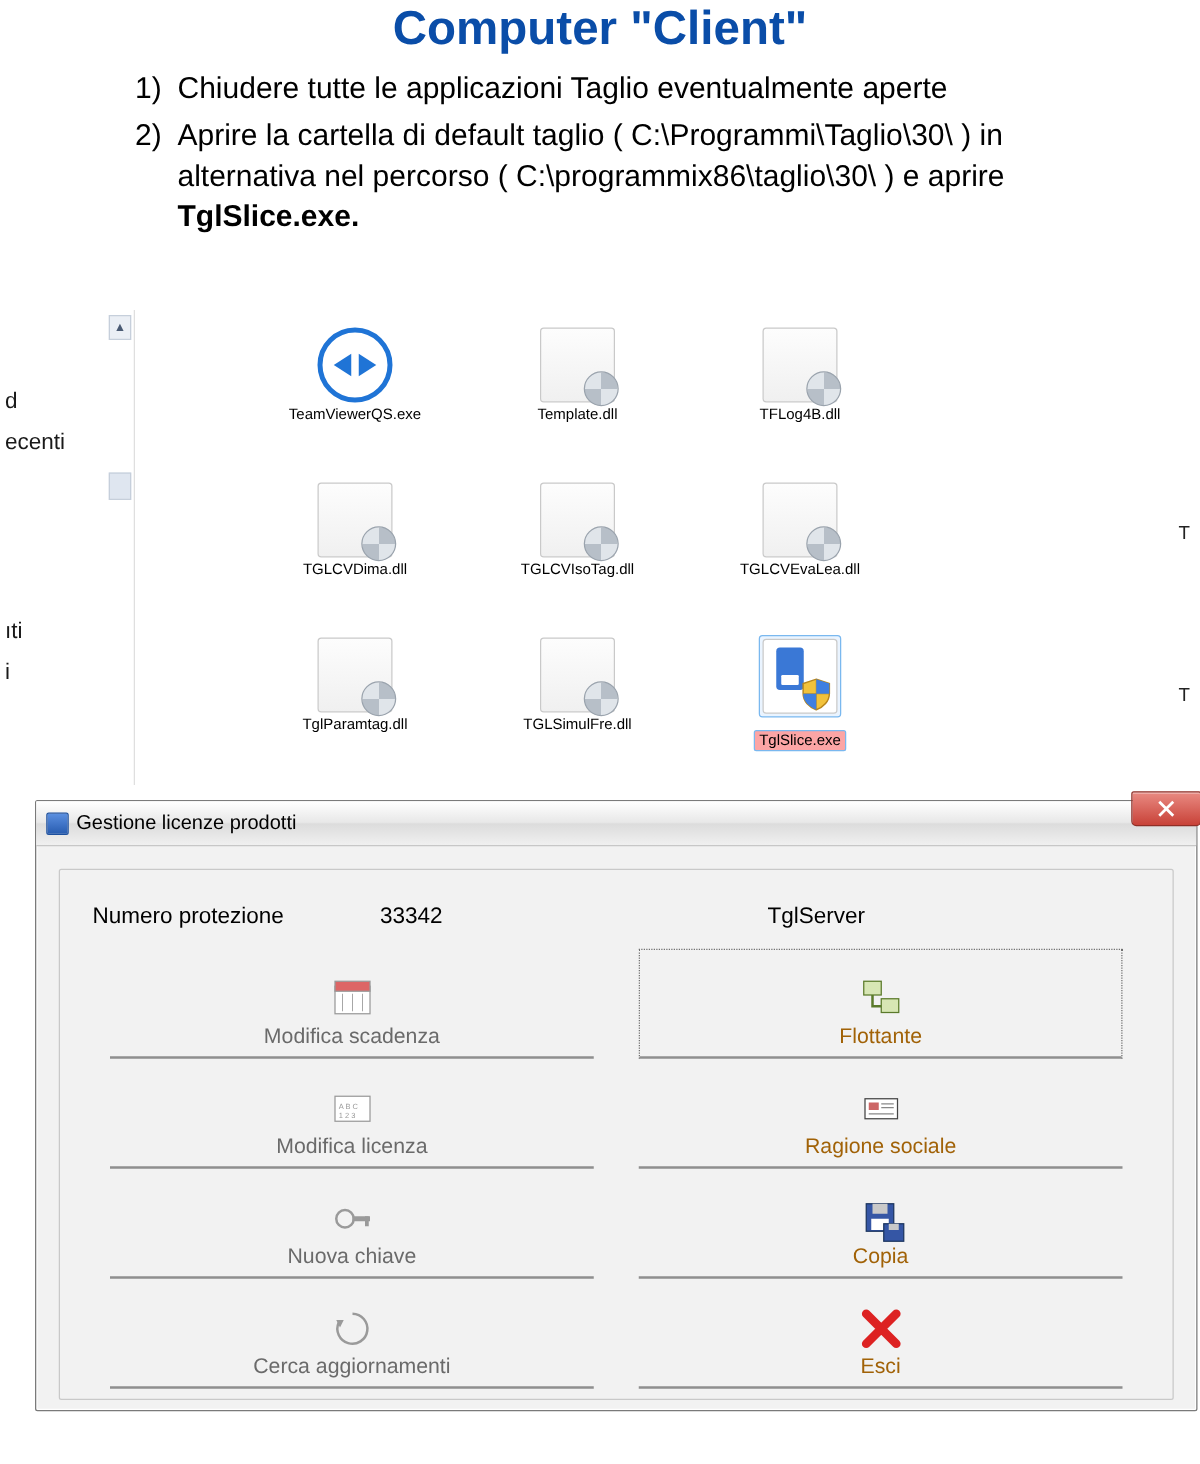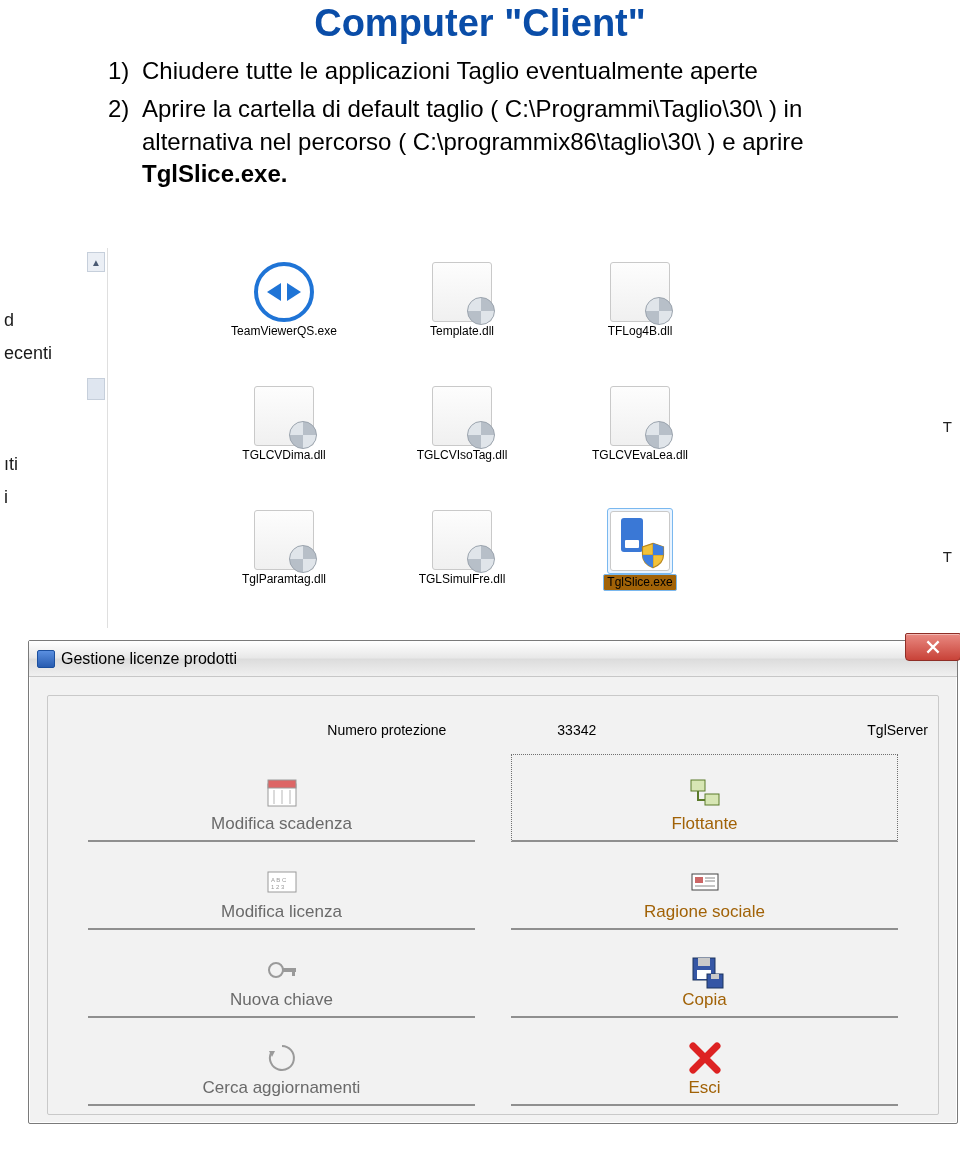--- a/index.html
+++ b/index.html
@@ -111,24 +111,25 @@
   .file-item {
     width: 116px;
     display: flex;
     flex-direction: column;
     align-items: center;
     font-size: 12px;
     line-height: 1.15;
     text-align: center;
   }
   .file-item.selected .file-label-wrap {
-    background: #a16207;
+    background: #fca5a5;
     border: 1px solid #7ab8ef;
     border-radius: 2px;
     padding: 1px 3px;
+    margin-top: 10px;
   }
   .file-item.selected .file-icon-wrap {
     border: 1px solid #7ab8ef;
     background: #eaf4ff;
     border-radius: 3px;
     padding: 2px;
   }
   .file-icon-wrap { padding: 2px; }
   .file-label-wrap { padding: 1px 3px; }
 
@@ -211,22 +212,21 @@
   .dlg-close svg { width:14px;height:14px; }
   .dlg-body { padding: 18px 18px 8px 18px; }
   .dlg-group {
     border:1px solid #c9c9c9;
     border-radius:2px;
     background:#f2f2f2;
   }
   .group-header {
     display:flex;
     padding: 26px 10px 16px 26px;
-    font-size:14px;
-    justify-content:flex-end;
+    font-size:18px;
   }
   .group-header .lbl { width:230px; }
   .group-header .val { width:200px; }
   .group-header .srv { margin-left: 110px; }
   .group-cols {
     display:flex; gap:16px;
   }
   .col { flex:1; }
   .col.left { padding: 0 10px 8px 40px; }
   .col.right { padding: 0 40px 8px 10px; }
@@ -264,21 +264,21 @@
   </div>
 </div>
 
 <div class="explorer">
   <div class="exp-body">
     <div class="exp-side">
       <div class="scroll-up">▲</div>
       <div class="scroll-thumb"></div>
       <div class="sidecat" style="margin-top:44px">d</div>
       <div class="sidecat">ecenti</div>
-      <div class="sidecat" style="margin-top:78px">ıti</div>
+      <div class="sidecat" style="margin-top:118px">ıti</div>
       <div class="sidecat">i</div>
     </div>
     <div class="exp-files">
       <div id="file-grid" class="file-grid">
           <div class="file-item">
             <div class="file-icon-wrap">
               <span class="icon-tv">
                 <span class="arrows"></span>
               </span>
             </div>

